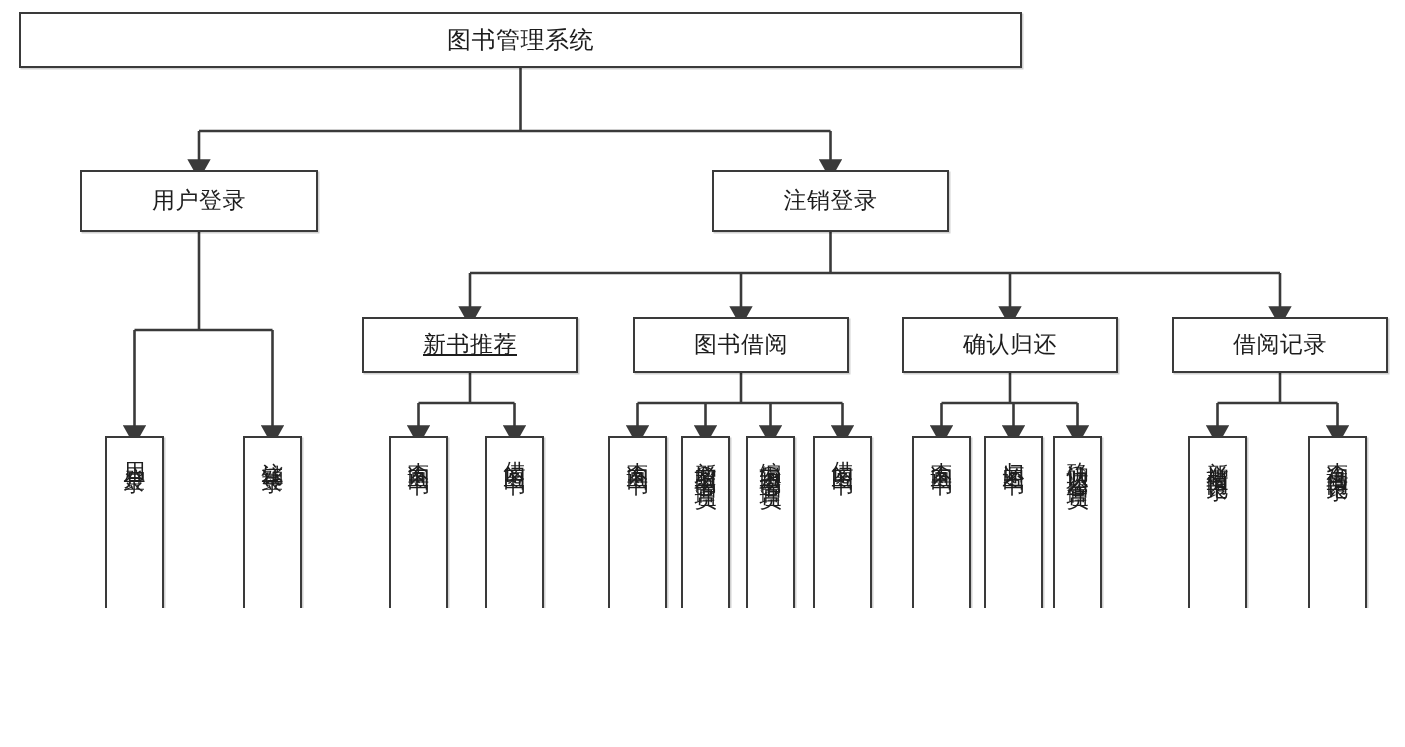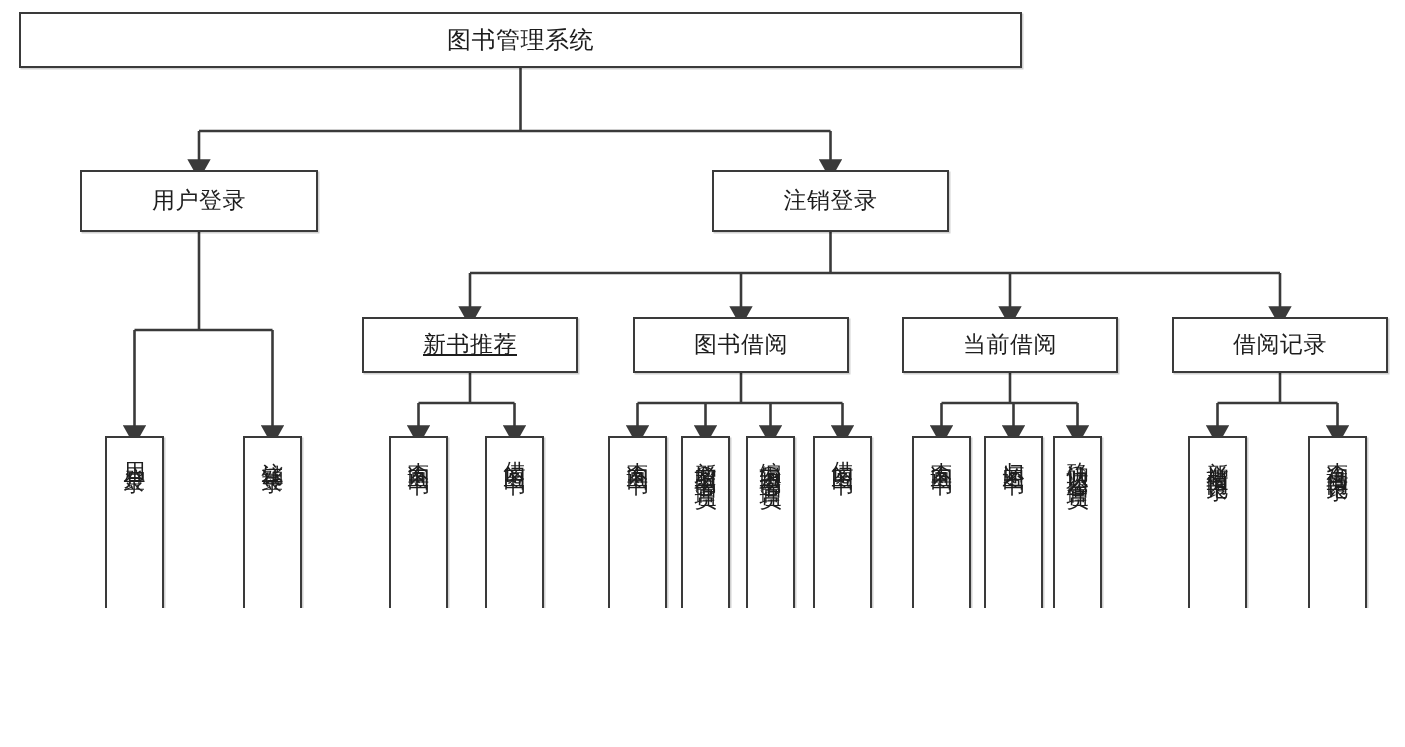--- a/index.html
+++ b/index.html
@@ -130,21 +130,21 @@
       <div class="node horiz" style="left: 712px; top: 170px; width: 237px; height: 62px;">
         <span class="lbl">注销登录</span>
       </div>
       <div class="node horiz" style="left: 362px; top: 317px; width: 216px; height: 56px; text-decoration: underline;">
         <span class="lbl">新书推荐</span>
       </div>
       <div class="node horiz" style="left: 633px; top: 317px; width: 216px; height: 56px;">
         <span class="lbl">图书借阅</span>
       </div>
       <div class="node horiz" style="left: 902px; top: 317px; width: 216px; height: 56px;">
-        <span class="lbl">当前借阅</span>
+        <span class="lbl">确认归还</span>
       </div>
       <div class="node horiz" style="left: 1172px; top: 317px; width: 216px; height: 56px; text-align: right;">
         <span class="lbl">借阅记录</span>
       </div>
       <div class="node vert" style="left: 105px; top: 436px; width: 59px; height: 298px;">
         <span class="lbl">用户登录</span>
       </div>
       <div class="node vert" style="left: 243px; top: 436px; width: 59px; height: 298px;">
         <span class="lbl">注销登录</span>
       </div>

